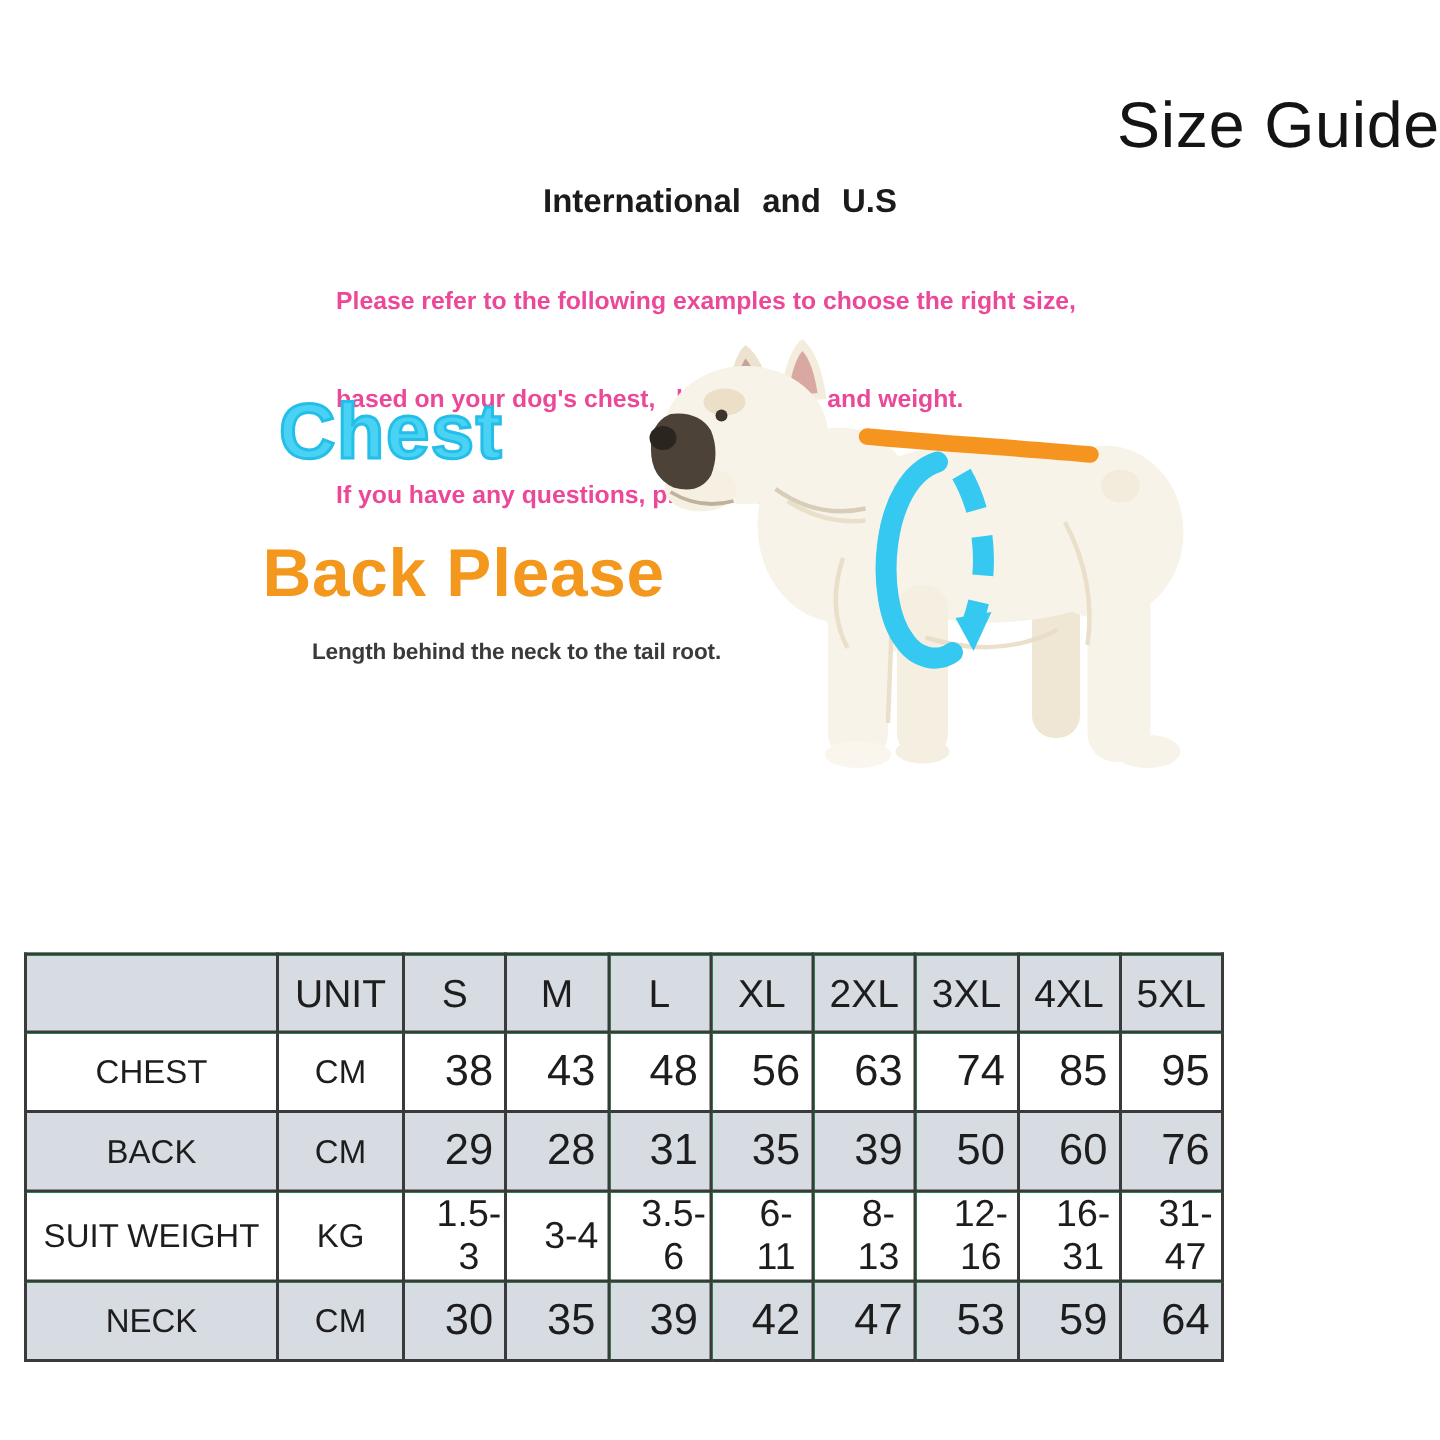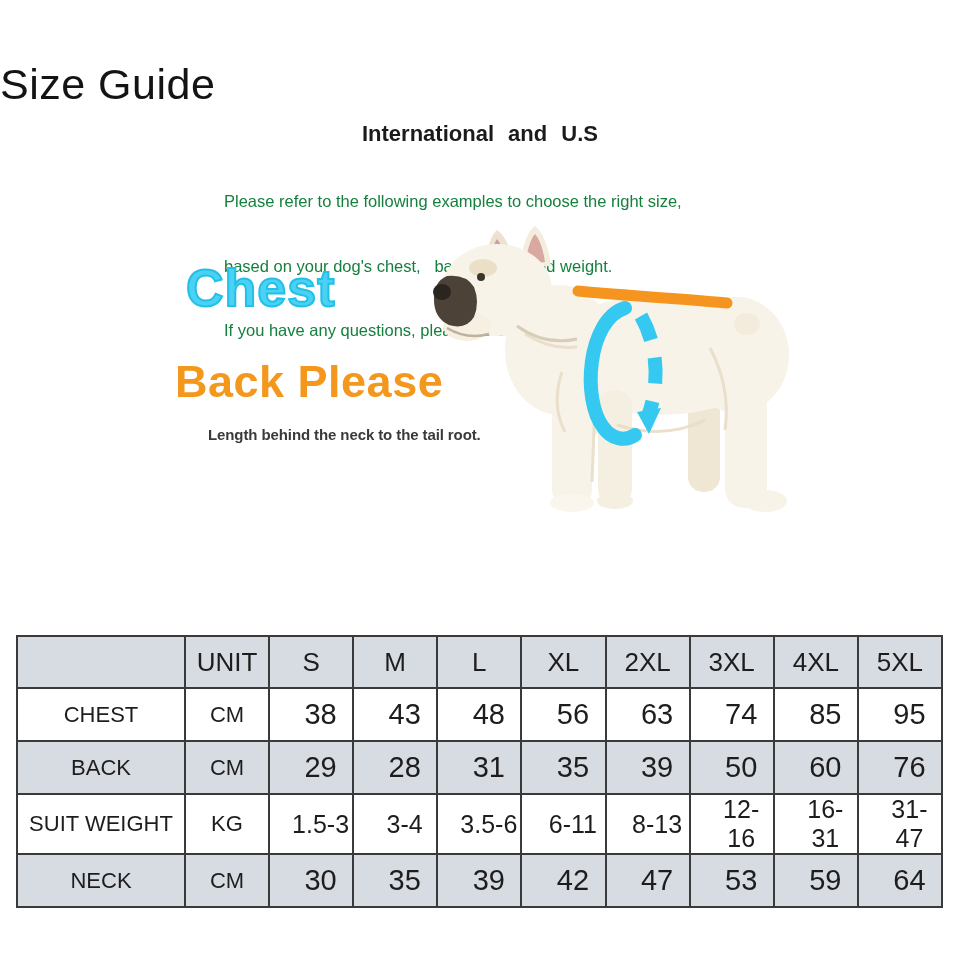--- a/index.html
+++ b/index.html
@@ -3,50 +3,50 @@
 <meta charset="utf-8">
 <style>
   html,body { margin:0; padding:0; background:#ffffff; }
   .canvas {
     position:relative; width:960px; height:960px; background:#ffffff;
     overflow:hidden; font-family:"Liberation Sans", sans-serif; color:#1a1a1a;
   }
   .abs { position:absolute; }
 
   .title {
-    left:0; right:0; top:60px; text-align:left;
+    left:0; right:0; top:60px; text-align:right;
     font-size:43px; font-weight:500; letter-spacing:0.5px; color:#141414;
   }
   .subtitle {
     left:0; right:0; top:121px; text-align:center;
     font-size:22px; font-weight:700; word-spacing:8px; color:#1b1b1b;
   }
   .note {
-    left:224px; top:148px; font-size:16.5px; font-weight:normal;
-    line-height:21.5px; color:#15803d; white-space:pre-wrap;
+    left:224px; top:148px; font-size:16.5px; font-weight:bold;
+    line-height:21.5px; color:#ec4899; white-space:pre-wrap;
   }
 
   .chest-label {
     left:186px; top:258px; font-size:52px; font-weight:bold;
     color:#49d2f4; -webkit-text-stroke:2px #23bfe8; letter-spacing:1px;
   }
   .chest-desc, .back-desc {
     font-size:15px; font-weight:bold; color:#3a3a3a; letter-spacing:-0.1px;
   }
   .chest-desc { left:195px; top:331px; }
   .back-label {
     left:175px; top:356px; font-size:45px; font-weight:bold;
     color:#f3981d; letter-spacing:0.5px;
   }
   .back-desc { left:196px; top:426px;margin-left:12px; }
 
   .dog-wrap { left:425px; top:220px; width:380px; height:300px; }
 
   table.size-table {
-    position:absolute; left:16px; top:635px; width:927px;
+    position:absolute; left:16px; top:635px; width:800px;
     border-collapse:collapse; table-layout:fixed; background:#22c55e;
   }
   .size-table th, .size-table td {
     border:2px solid #3a3a3a; text-align:center; vertical-align:middle;
     color:#1d1d1d; padding:0; overflow:hidden;
   }
   .size-table thead th {
     background:#d7dbe2; height:50px; font-size:26px; font-weight:400;
   }
   .size-table tbody td { height:51px; background:#ffffff; }

